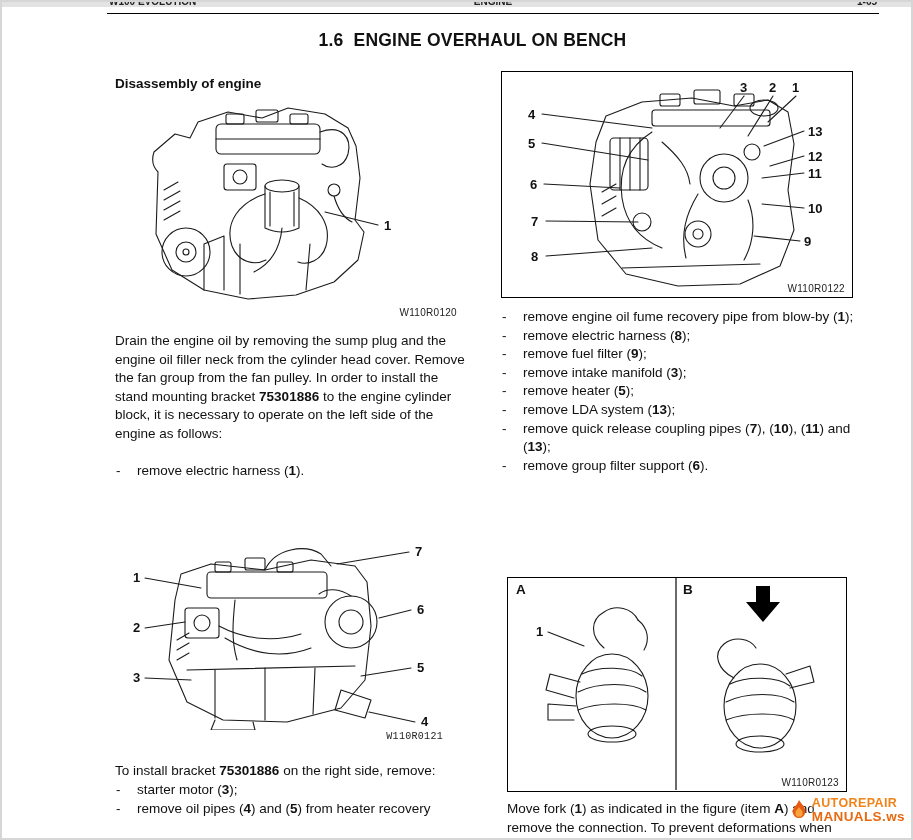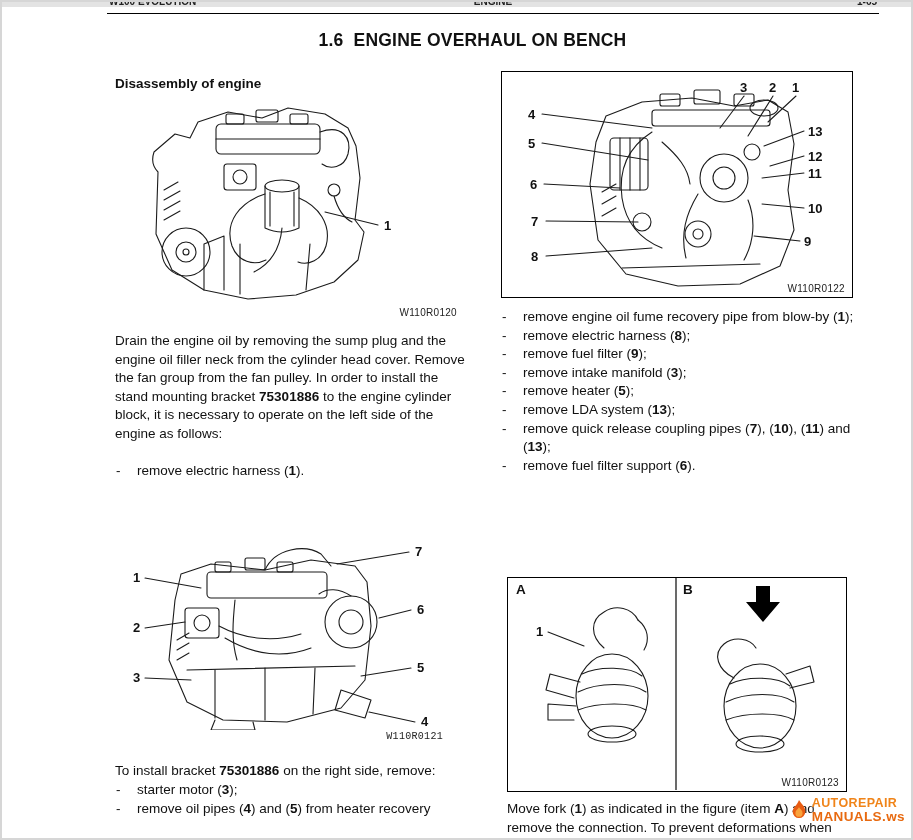--- a/index.html
+++ b/index.html
@@ -208,21 +208,21 @@
   </div>
 
   <div class="list" style="position:absolute;left:499px;top:306px;width:356px;">
     <div class="li"><span>remove engine oil fume recovery pipe from blow-by (</span><b>1</b><span>);</span></div>
     <div class="li"><span>remove electric harness (</span><b>8</b><span>);</span></div>
     <div class="li"><span>remove fuel filter (</span><b>9</b><span>);</span></div>
     <div class="li"><span>remove intake manifold (</span><b>3</b><span>);</span></div>
     <div class="li"><span>remove heater (</span><b>5</b><span>);</span></div>
     <div class="li"><span>remove LDA system (</span><b>13</b><span>);</span></div>
     <div class="li"><span>remove quick release coupling pipes (</span><b>7</b><span>), (</span><b>10</b><span>), (</span><b>11</b><span>) and (</span><b>13</b><span>);</span></div>
-    <div class="li"><span>remove fuel filter support (</span><b>6</b><span>).</span></div>
+    <div class="li"><span>remove group filter support (</span><b>6</b><span>).</span></div>
   </div>
 
   <div class="fig framed" style="left:505px;top:575px;width:340px;height:215px;">
     <svg width="337" height="212" viewBox="0 0 337 212">
       <g stroke="#1b1b1b" fill="none" stroke-width="1.1" stroke-linecap="round" stroke-linejoin="round">
 
         <path d="M96 70 C82 58 82 42 96 34 C108 26 124 30 130 42"></path>
         <path d="M130 42 C140 50 142 62 136 72"></path>
         <ellipse cx="104" cy="118" rx="36" ry="42"></ellipse>
         <ellipse cx="104" cy="156" rx="24" ry="8"></ellipse>

